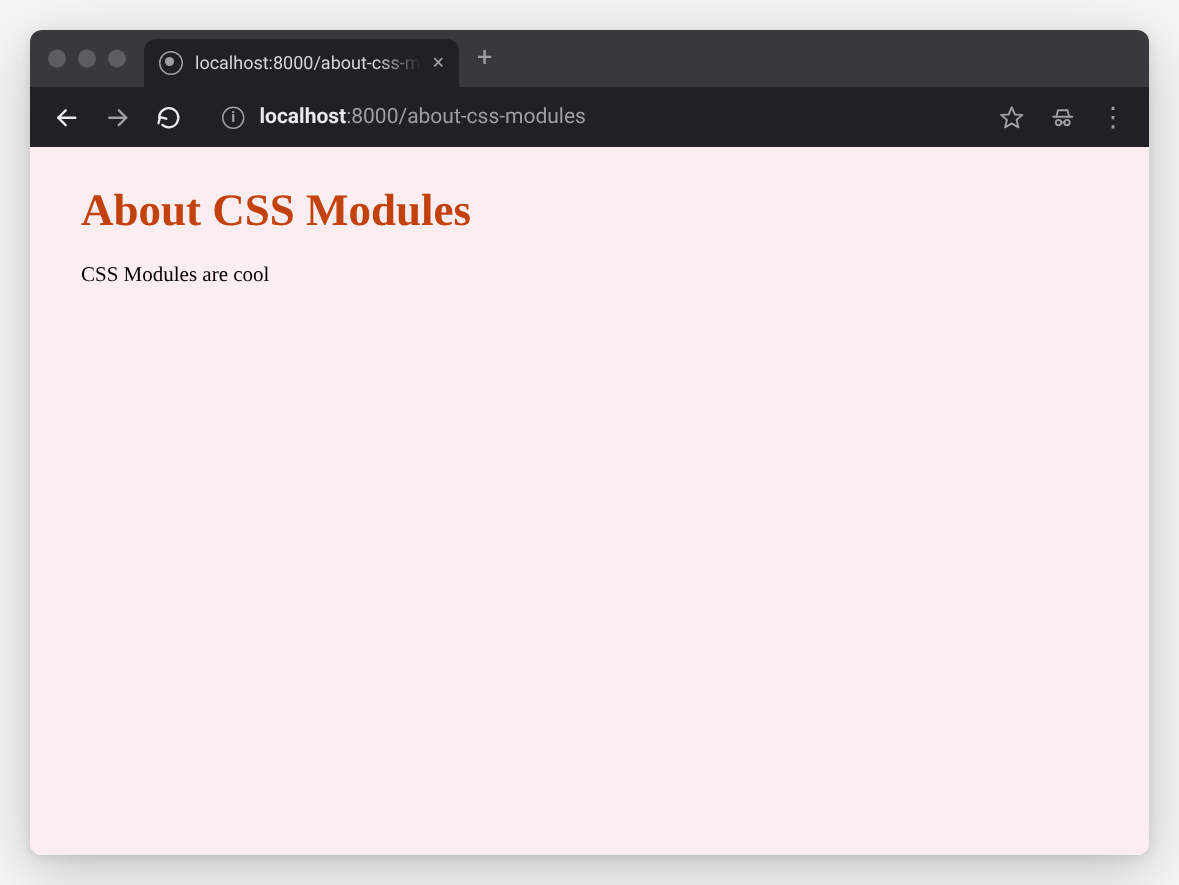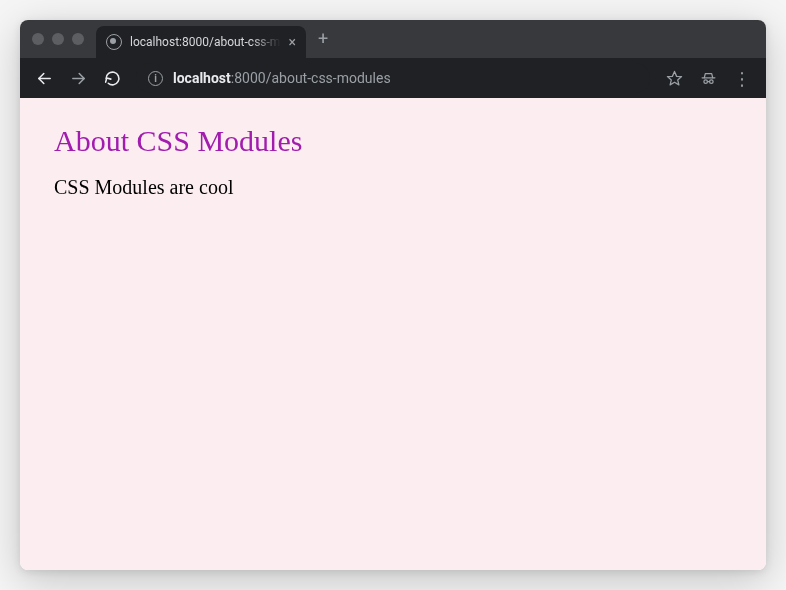--- a/index.html
+++ b/index.html
@@ -151,27 +151,27 @@
     .menu-btn { font-size: 18px; }
     .content {
       flex: 1;
       background: #fceef0;
       padding: 26px 34px;
       overflow: auto;
     }
     .content h1 {
       font-family: "Times New Roman", Times, serif;
       font-size: 30px;
-      font-weight: normal;
-      color: #a21caf;
+      font-weight: bold;
+      color: #c2410c;
       margin-bottom: 18px;
     }
     .content p {
       font-family: "Times New Roman", Times, serif;
-      font-size: 20px;
+      font-size: 14px;
       color: #000;
     }
   </style>
 </head>
 <body>
 
 <div class="window">
 
   <div class="titlebar">
     <div class="traffic-lights">

